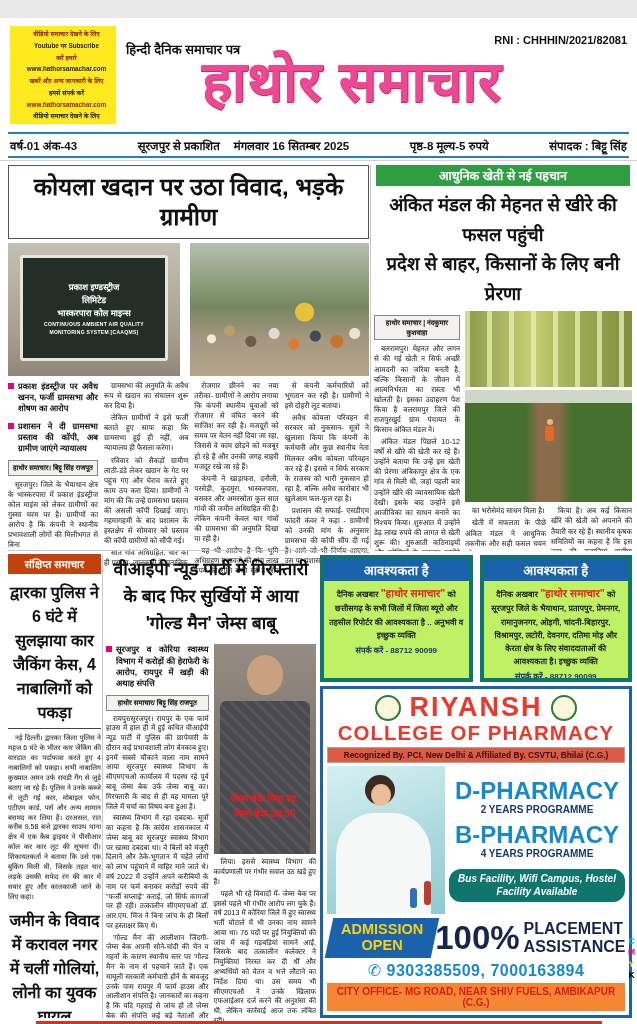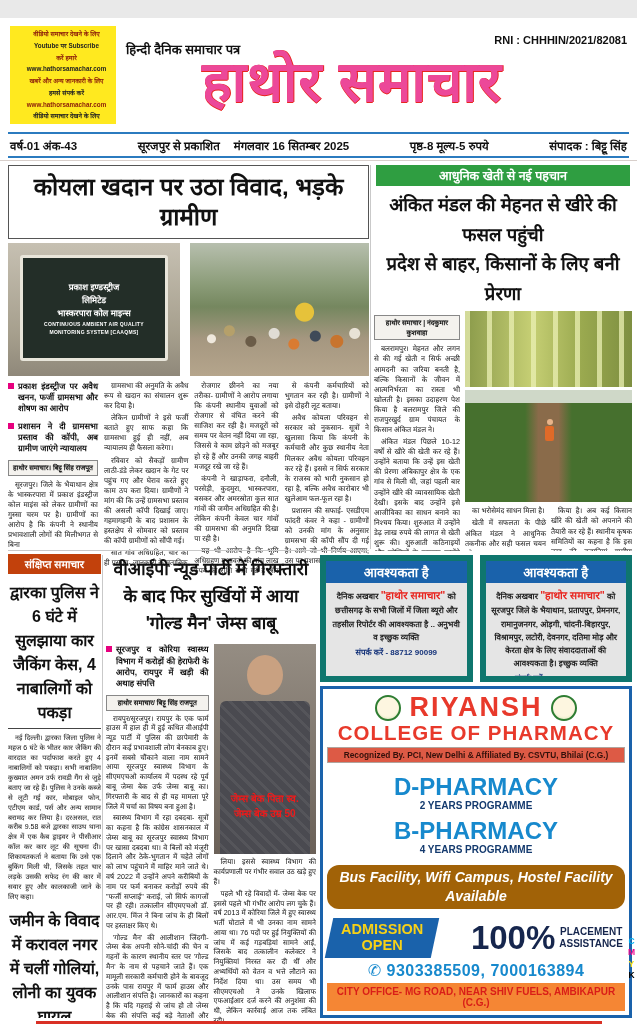--- a/index.html
+++ b/index.html
@@ -129,59 +129,59 @@
     width:36px; height:40px; border-radius:50%; background:#c9a181; }
   .j-body{ position:absolute; left:6%; top:27%; width:88%; height:75%;
     background:
       repeating-linear-gradient(45deg, rgba(255,255,255,.06) 0 3px, transparent 3px 9px),
       #4a4a50; border-radius:6px 6px 0 0; }
   .j-overlay{ position:absolute; left:0; right:0; bottom:16%; text-align:center;
     color:#ef1a1a; font-weight:800; font-size:10px; line-height:1.5; }
 
   
   .needs{ position:absolute; left:320px; top:537px; width:312px; height:127px; display:flex; gap:7px; }
-  .need-box{ flex:1; border:6px solid #0f766e; background:#e5e5e5; overflow:hidden; }
+  .need-box{ flex:1; border:4px solid #0f766e; background:#bef264; overflow:hidden; }
   .need-title{ background:#1a62ab; color:#fff; text-align:center; font-size:13px;
     font-weight:bold; padding:2px 0; }
   .need-body{ padding:4px 5px; font-size:8px; font-weight:bold; text-align:center;
     line-height:1.65; color:#222; }
   .need-brand{ color:#e8251f; font-size:10.5px; }
   .need-contact{ display:block; margin-top:2px; color:#15337a; }
 
   
   .pharm{ position:absolute; left:320px; top:668px; width:312px; height:332px;
     border:3px solid #1a62ab; background:#fff; padding:3px 4px; text-align:center; overflow:hidden; }
   .ph-row1{ display:flex; align-items:center; justify-content:center; gap:8px; }
   .ph-logo{ width:26px; height:26px; border-radius:50%; border:2px solid #2e7d32;
     background:radial-gradient(circle at 50% 40%, #fdf6e0 60%, #cfe3b0); }
   .ph-name1{ color:#e8392b; font-weight:900; font-size:27px; letter-spacing:2px; }
   .ph-name2{ color:#e8392b; font-weight:900; font-size:20.5px; letter-spacing:1px; margin-top:-2px; }
   .ph-recog{ background:#dd5a45; color:#33100a; font-size:8.3px; font-weight:bold;
     padding:2px 0; margin-top:2px; border:1px solid #b0a49e; }
-  .ph-mid{ display:flex; gap:4px; margin-top:3px; height:148px;flex-direction:column; }
+  .ph-mid{ display:flex; gap:4px; margin-top:3px; height:148px; }
   .ph-photo{ position:relative; flex:none; width:118px; overflow:hidden;
     background:linear-gradient(160deg,#d7f0f2,#a8d8dc 60%,#8fcbd0); }
   .p-hair{ position:absolute; left:32%; top:6%; width:30px; height:30px; border-radius:50%; background:#3a2a20; }
   .p-face{ position:absolute; left:37%; top:12%; width:20px; height:22px; border-radius:50%; background:#e9bd96; }
   .p-coat{ position:absolute; left:8%; top:32%; width:80%; height:70%;
     background:#f5f8f7; border-radius:40% 40% 0 0; }
   .p-tube1{ position:absolute; right:12%; bottom:6%; width:7px; height:24px; background:#c0392b; border-radius:3px; }
   .p-tube2{ position:absolute; right:24%; bottom:4%; width:7px; height:20px; background:#2e6fc0; border-radius:3px; }
   .ph-courses{ flex:1; display:flex; flex-direction:column; justify-content:center; }
   .course{ color:#1789cd; font-weight:900; font-size:24px; line-height:1; }
   .course-sub{ color:#143a6e; font-weight:800; font-size:10px; margin:1px 0 8px; }
-  .facility-pill{ display:inline-block; background:#a16207; color:#fff; border-radius:12px;
-    font-size:14px; font-weight:bold; font-style:italic; padding:3px 8px; line-height:1.35; margin:2px auto 0; }
+  .facility-pill{ display:inline-block; background:#0f766e; color:#fff; border-radius:12px;
+    font-size:10px; font-weight:bold; font-style:italic; padding:3px 8px; line-height:1.35; margin:2px auto 0; }
   .ph-adm-row{ display:flex; align-items:center; justify-content:space-between; margin-top:4px; padding:0 2px; }
   .adm-ribbon{ background:#1a62ab; transform:skewX(-12deg); color:#f7d117; font-weight:900;
     font-size:14.5px; line-height:1.1; padding:4px 12px; }
   .adm-ribbon > div{ transform:skewX(12deg); }
   .placement{ display:flex; align-items:center; gap:4px; }
   .pl-100{ font-size:33px; font-weight:900; color:#16264d; line-height:1; }
-  .pl-txt{ font-size:10px; font-weight:900; color:#16264d; text-align:center; line-height:1.15; }
+  .pl-txt{ font-size:16px; font-weight:900; color:#16264d; text-align:left; line-height:1.15; }
   .ph-phones{ color:#1789cd; font-weight:900; font-size:16px; margin-top:3px; letter-spacing:.5px; }
   .ph-city{ background:#f58634; color:#d91e18; font-weight:900; font-size:10px;
     padding:3px 8px; margin-top:3px; }
 
   
   .cmyk{ position:absolute; right:2px; top:918px; display:flex; flex-direction:column;
     font-size:8.5px; font-weight:bold; line-height:1.35; text-align:center; }
   .cmyk span:nth-child(1){ color:#00aeef; }
   .cmyk span:nth-child(2){ color:#ec008c; }
   .cmyk span:nth-child(3){ color:#f5e11d; }

